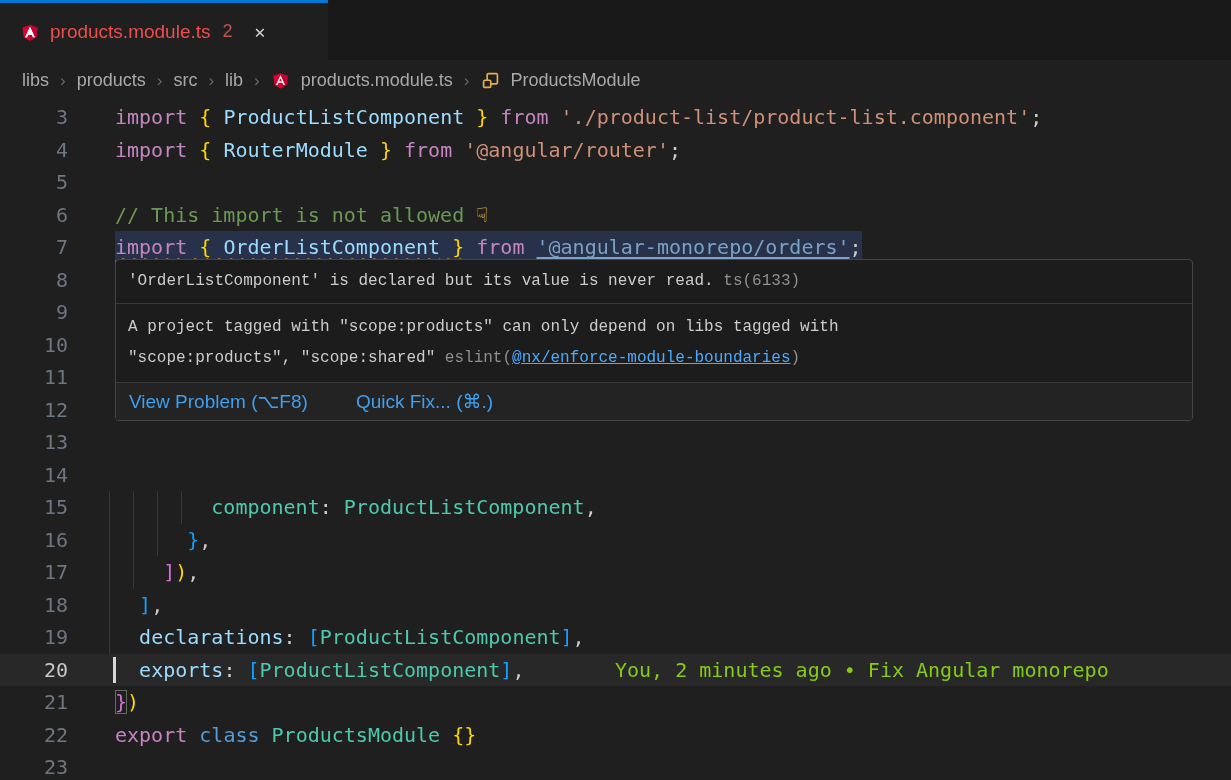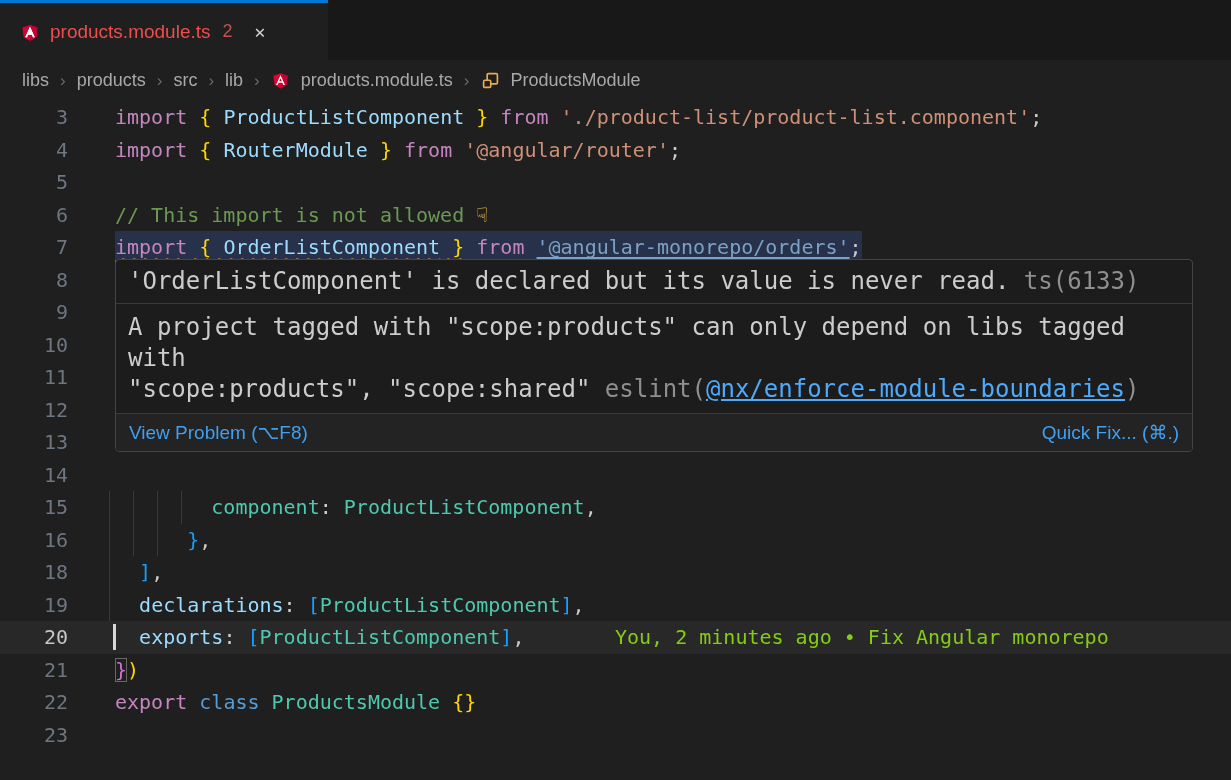--- a/index.html
+++ b/index.html
@@ -36,26 +36,26 @@
   .c-b{color:#179FFF} .c-pc{color:#CCCCCC} .c-em{color:#F5C84C} .c-ls{color:#7CA1C7}
 
   .sel { background:#27314a; display:inline-block; }
   .sq-red { text-decoration:underline wavy #e13e3e; text-decoration-thickness:2.5px; text-underline-offset:6px; text-decoration-skip-ink:none; }
   .sq-org { text-decoration:underline wavy #e0a13c; text-decoration-thickness:2px; text-underline-offset:4px; text-decoration-skip-ink:none; }
   .lnk-str { text-decoration:underline solid #7CA1C7; text-decoration-thickness:1.5px; text-underline-offset:3px; }
   .match { outline:1px solid #656a61; outline-offset:-1px; }
 
   
   .hover { position:absolute; left:115px; top:259px; width:1078px; background:#1c1c1d; border:1px solid #454545; border-radius:4px; z-index:5; overflow:hidden; }
-  .hv-sec { padding:6px 12px; font-size:24px; line-height:31px; color:#cccccc; white-space:pre-wrap; }
+  .hv-sec { padding:6px 12px; font-size:16px; line-height:31px; color:#cccccc; white-space:pre-wrap;font-family:Liberation Mono, monospace; }
   .hv-sec + .hv-sec { border-top:1px solid #3a3a3a; }
   .hv-sec.tall { padding:8px 12px; }
   .hv-dim { color:#8f8f8f; }
   .hv-link { color:#4daafc; text-decoration:underline; cursor:pointer; }
-  .hv-status { border-top:1px solid #3a3a3a; background:#232324; padding:5px 13px; font-family:"Liberation Sans", sans-serif; font-size:19px; line-height:27px; display:flex; gap:48px;justify-content:space-between; }
+  .hv-status { border-top:1px solid #3a3a3a; background:#232324; padding:5px 13px; font-family:"Liberation Sans", sans-serif; font-size:19px; line-height:27px; display:flex; gap:48px; }
   .hv-action { color:#409fee; cursor:pointer; text-decoration:none; }
 </style>
 </head>
 <body>
 
 <div class="tabbar">
   <div class="tab">
     <span class="bc-ico">
       <svg width="21" height="21" viewBox="0 0 250 250">
           <path fill="#DD0031" d="M125 30 31 64l15 121 79 44 79-44 15-121z"></path>
@@ -105,20 +105,21 @@
     <div class="line"><div class="gut">7</div><div class="code"><span class="sel"><span class="sq-red"><span class="sq-org"><span class="c-kw">import</span></span></span><span class="sq-red"><span class="sq-org"><span class="c-pc"> </span></span></span><span class="sq-red"><span class="sq-org"><span class="c-g">{</span></span></span><span class="sq-red"><span class="sq-org"><span class="c-pc"> </span></span></span><span class="sq-red"><span class="sq-org"><span class="c-vr">OrderListComponent</span></span></span><span class="sq-red"><span class="sq-org"><span class="c-pc"> </span></span></span><span class="sq-red"><span class="sq-org"><span class="c-g">}</span></span></span><span class="sq-red"><span class="c-pc"> </span></span><span class="sq-red"><span class="c-kw">from</span></span><span class="sq-red"><span class="c-pc"> </span></span><span class="sq-red"><span class="c-ls lnk-str">'@angular-monorepo/orders'</span></span><span class="sq-red"><span class="c-pc">;</span></span></span></div></div>
     <div class="line"><div class="gut">8</div><div class="code"></div></div>
     <div class="line"><div class="gut">9</div><div class="code"></div></div>
     <div class="line"><div class="gut">10</div><div class="code"></div></div>
     <div class="line"><div class="gut">11</div><div class="code"></div></div>
     <div class="line"><div class="gut">12</div><div class="code"></div></div>
     <div class="line"><div class="gut">13</div><div class="code"></div></div>
     <div class="line"><div class="gut">14</div><div class="code"></div></div>
     <div class="line"><div class="gut">15</div><div class="code"><i class="guide" style="left: -6px;"></i><i class="guide" style="left: 18.1px;"></i><i class="guide" style="left: 42.2px;"></i><i class="guide" style="left: 66.3px;"></i><span class="c-pc">        </span><span class="c-ty">component</span><span class="c-pc">:</span><span class="c-pc"> </span><span class="c-ty">ProductListComponent</span><span class="c-pc">,</span></div></div>
     <div class="line"><div class="gut">16</div><div class="code"><i class="guide" style="left: -6px;"></i><i class="guide" style="left: 18.1px;"></i><i class="guide" style="left: 42.2px;"></i><span class="c-pc">      </span><span class="c-b">}</span><span class="c-pc">,</span></div></div>
+    <div class="line"><div class="gut">17</div><div class="code"><i class="guide" style="left: -6px;"></i><i class="guide" style="left: 18.1px;"></i><span class="c-pc">    </span><span class="c-p">]</span><span class="c-g">)</span><span class="c-pc">,</span></div></div>
     <div class="line"><div class="gut">18</div><div class="code"><i class="guide" style="left: -6px;"></i><span class="c-pc">  </span><span class="c-b">]</span><span class="c-pc">,</span></div></div>
     <div class="line"><div class="gut">19</div><div class="code"><i class="guide" style="left: -6px;"></i><span class="c-pc">  </span><span class="c-vr">declarations</span><span class="c-pc">:</span><span class="c-pc"> </span><span class="c-b">[</span><span class="c-ty">ProductListComponent</span><span class="c-b">]</span><span class="c-pc">,</span></div></div>
     <div class="line cur"><div class="gut">20</div><div class="code"><span class="c-pc">  </span><span class="c-vr">exports</span><span class="c-pc">:</span><span class="c-pc"> </span><span class="c-b">[</span><span class="c-ty">ProductListComponent</span><span class="c-b">]</span><span class="c-pc">,</span><i class="cursor"></i><span class="blame">You, 2 minutes ago • Fix Angular monorepo</span></div></div>
     <div class="line"><div class="gut">21</div><div class="code"><span class="c-p match">}</span><span class="c-g">)</span></div></div>
     <div class="line"><div class="gut">22</div><div class="code"><span class="c-kw">export</span><span class="c-pc"> </span><span class="c-kb">class</span><span class="c-pc"> </span><span class="c-ty">ProductsModule</span><span class="c-pc"> </span><span class="c-g">{}</span></div></div>
     <div class="line"><div class="gut">23</div><div class="code"></div></div>
   </div>
 
 <div class="hover">
   <div class="hv-sec"><span>'OrderListComponent' is declared but its value is never read.</span><span class="hv-dim"> ts(6133)</span></div>

